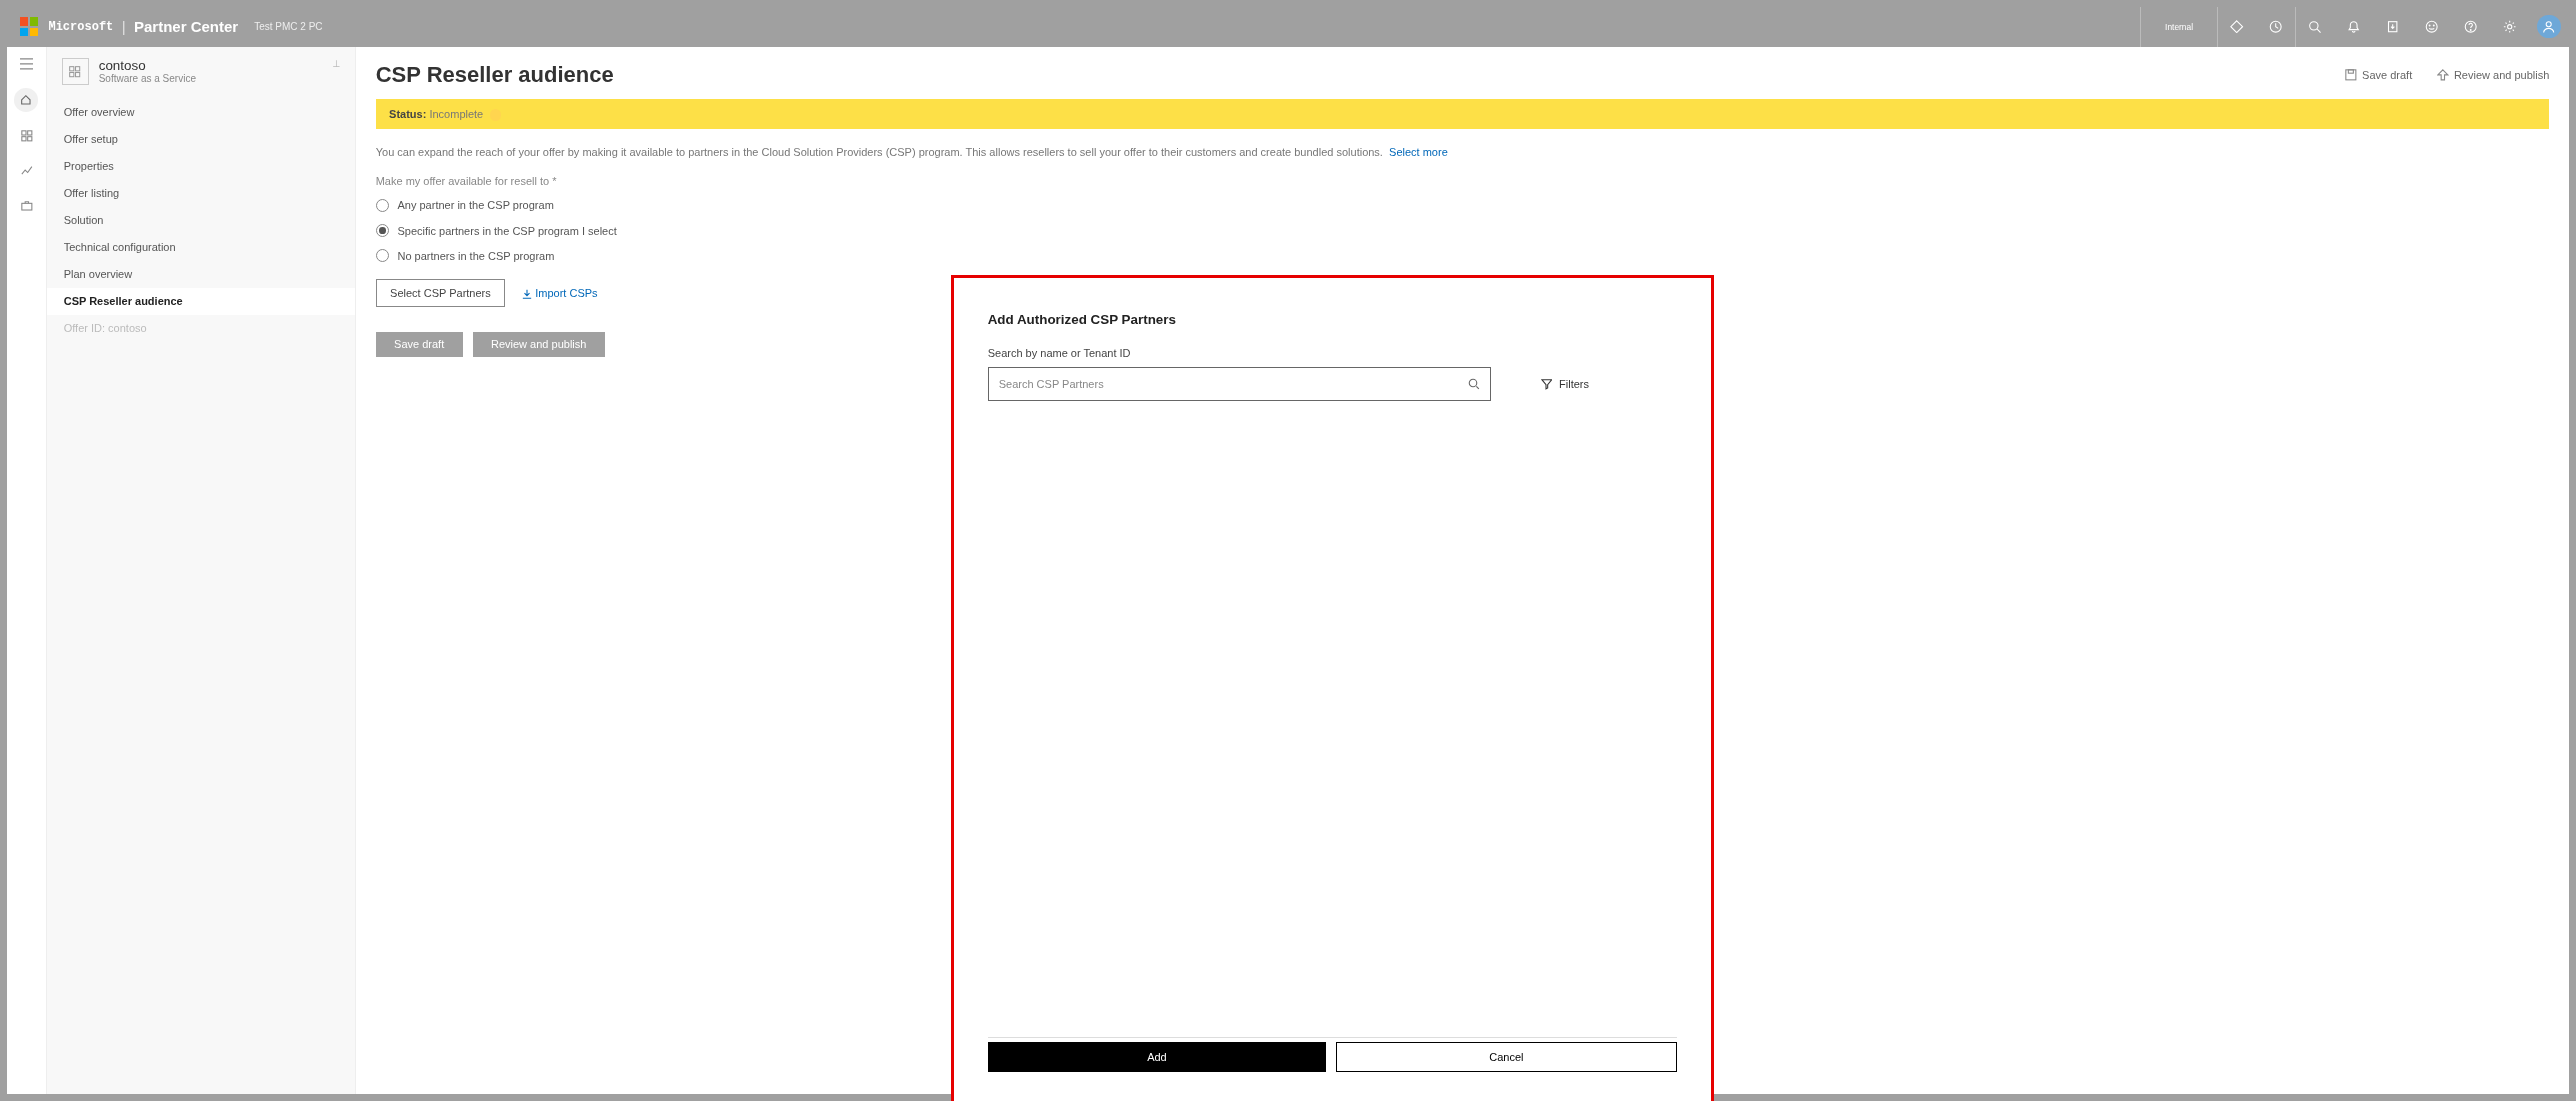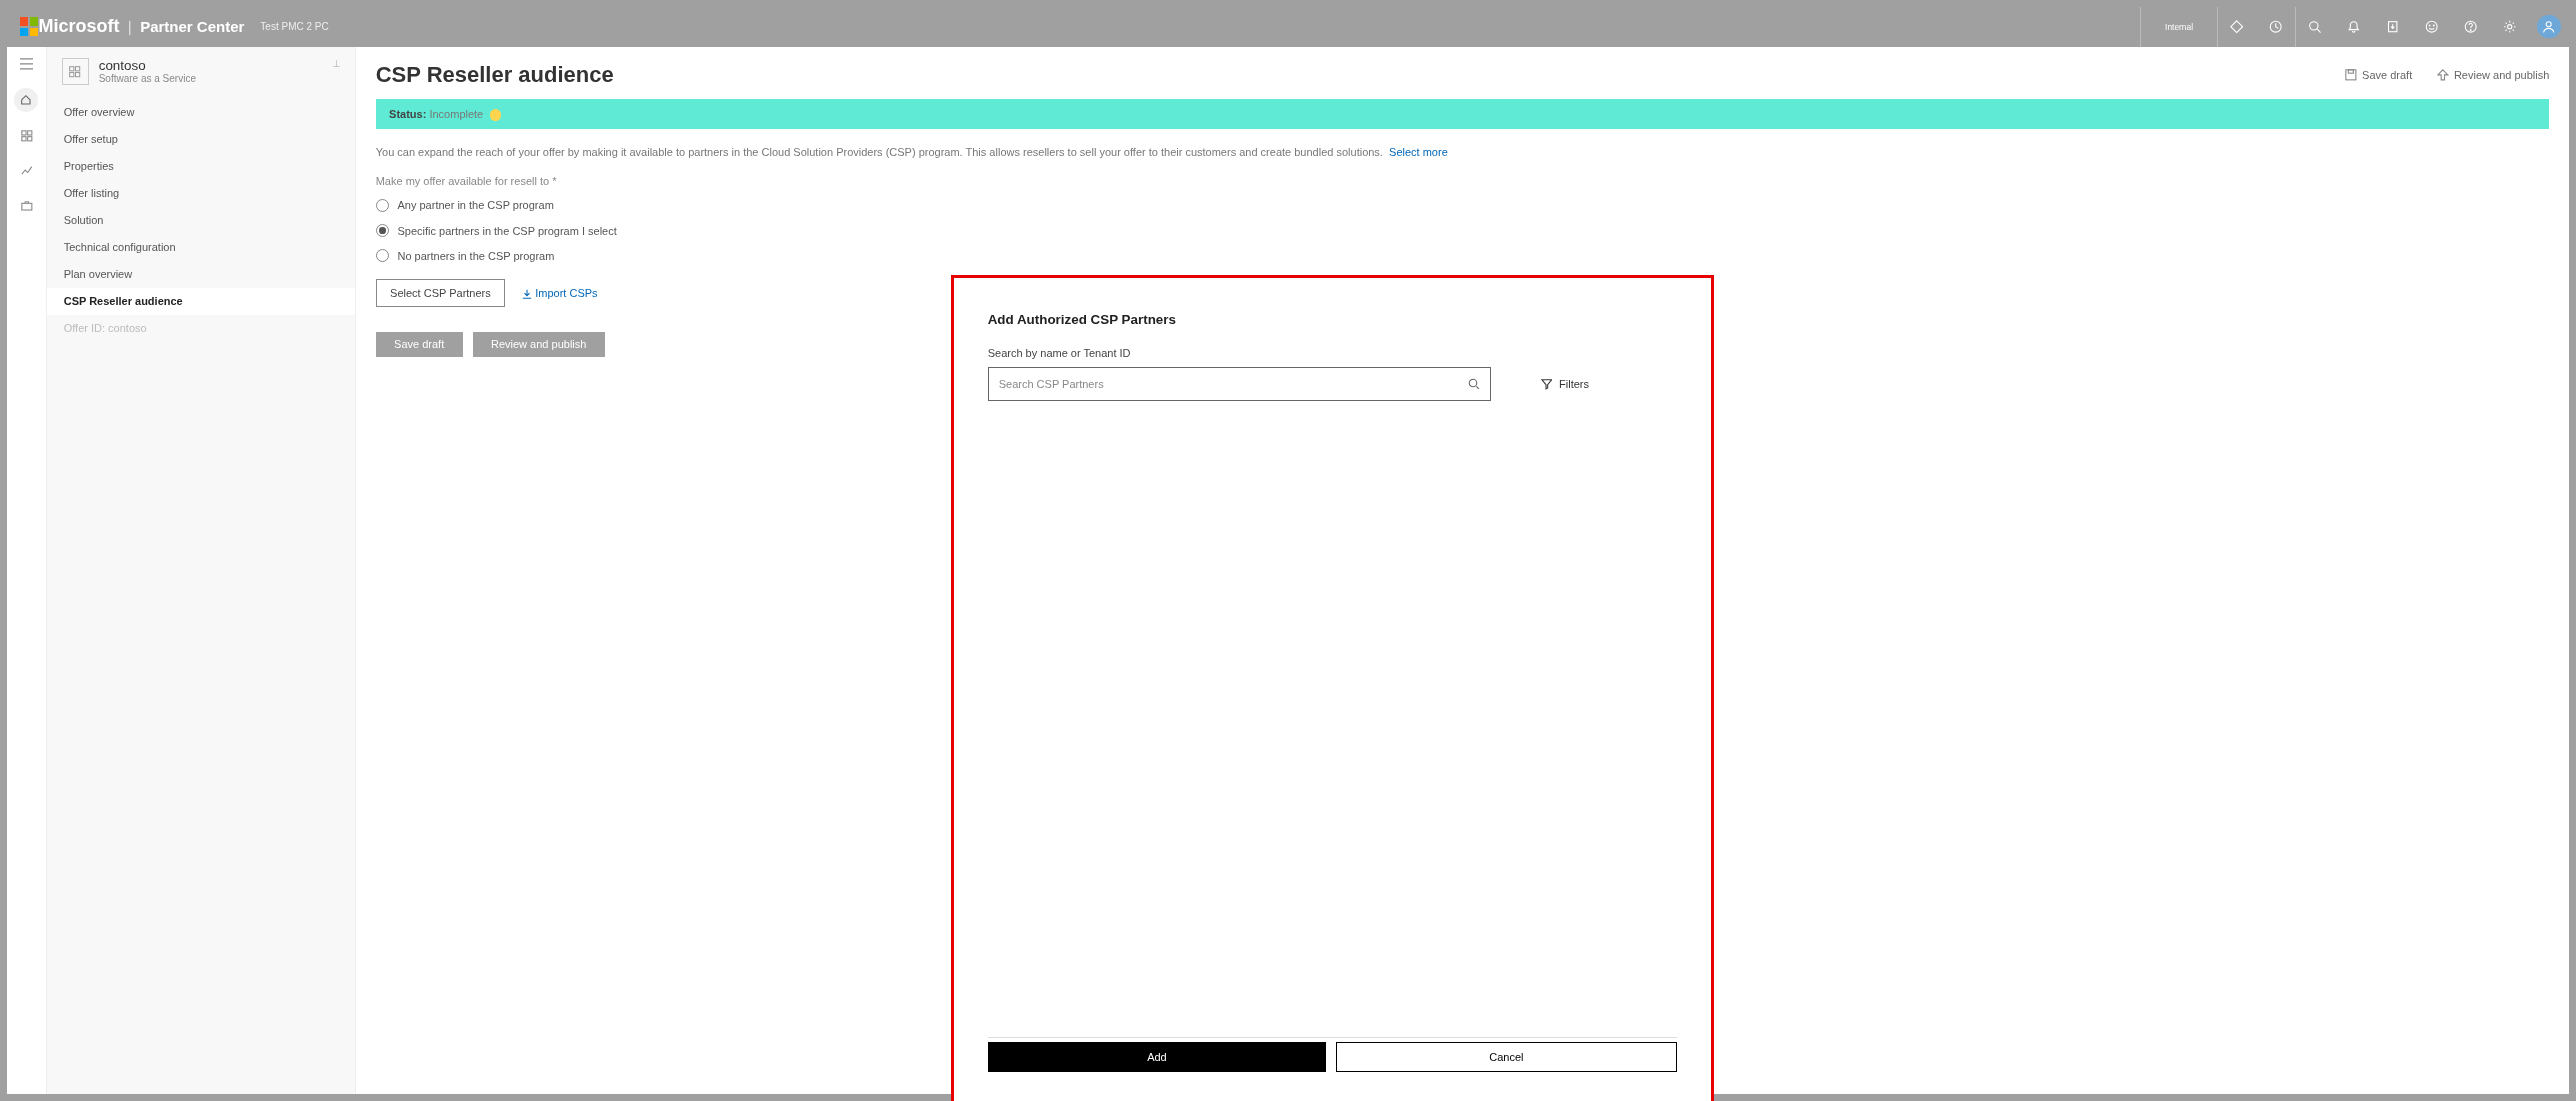--- a/index.html
+++ b/index.html
@@ -4,21 +4,21 @@
 <style>
   * { box-sizing: border-box; margin: 0; padding: 0; font-family: "Segoe UI", Tahoma, sans-serif; }
   html, body { width: 2576px; height: 1102px; background: #a0a0a0; overflow: hidden; }
   .outer-frame { position: absolute; left: 6.7px; top: 6.7px; right: 6.7px; bottom: 6.7px; background: #fff; }
   
   
   .topbar { height: 40px; background: #a0a0a0; display: flex; align-items: center; color: #fff; position: relative; }
   .ms-logo { width: 18.4px; height: 18.4px; margin-left: 13.4px; display: grid; grid-template: 1fr 1fr / 1fr 1fr; gap: 1.7px; }
   .ms-logo span:nth-child(1){background:#f25022;} .ms-logo span:nth-child(2){background:#7fba00;}
   .ms-logo span:nth-child(3){background:#00a4ef;} .ms-logo span:nth-child(4){background:#ffb900;}
-  .topbar-brand { font-size: 18px; font-weight: 600; }
+  .topbar-brand { margin-left: 10px; font-size: 12px; font-weight: 600; font-family: Liberation Mono, monospace; }
   .topbar-div { margin: 0 8.4px; color: #e0e0e0; font-size: 15px; }
   .topbar-sub { font-size: 15px; font-weight: 600; }
   .topbar-env { margin-left: 16px; font-size: 10px; color: #eee; }
   .topbar-right { position: absolute; right: 0; top: 0; height: 40px; display: flex; align-items: center; }
   .top-badge { font-size: 8.4px; color: #fff; padding: 0 24px; border-left: 0.8px solid #bbb; height: 40px; display: flex; align-items: center; }
   .top-icon { width: 39px; height: 40px; display: flex; align-items: center; justify-content: center; color: #fff; font-size: 13.4px; }
   .top-icon.sep { border-left: 0.8px solid #bbb; }
   .avatar { width: 23.5px; height: 23.5px; border-radius: 50%; background: #6ea8d8; margin: 0 8.4px; display:flex;align-items:center;justify-content:center;font-size:11px; }
   
   
@@ -37,21 +37,21 @@
   .sb-item { padding: 7.5px 17px; font-size: 11px; color: #555; cursor: pointer; }
   .sb-item.active { background: #fff; font-weight: 600; color: #222; }
   .sb-item.disabled { color: #bbb; }
   
   
   .main { position: absolute; left: 349px; right: 0; top: 40px; bottom: 0; background: #fff; }
   .main-inner { padding-left: 20px; padding-top: 15px; padding-right: 20px; }
   .page-head { display:flex; align-items:center; }
   .page-title { font-size: 22px; font-weight: 600; color: #333; flex:1; }
   .head-action { font-size: 11px; color: #666; margin-left: 25px; display:flex;align-items:center;gap:5px; }
-  .status-bar { margin-top: 11.7px; background: #5eead4; padding: 8.4px 13.4px; font-size: 11px; }
+  .status-bar { margin-top: 11.7px; background: #fde047; padding: 8.4px 13.4px; font-size: 11px; }
   .status-label { font-weight: 600; color: #444; }
   .status-val { color: #777; }
   .status-dot { display:inline-block;width:11.7px;height:11.7px;border-radius:50%;background:#ffd54f;vertical-align:middle;margin-left:3.4px; }
   .desc { margin-top: 17px; font-size: 11px; color: #777; }
   .desc a { color: #0067b8; text-decoration:none; }
   .form-label { margin-top: 17px; font-size: 11px; color: #888; }
   .radio-row { margin-top: 11.7px; display:flex;align-items:center;font-size:11px;color:#555; }
   .radio { width:13.4px;height:13.4px;border:0.8px solid #888;border-radius:50%;margin-right:8.4px;display:flex;align-items:center;justify-content:center; }
   .radio.sel::after { content:'';width:6.7px;height:6.7px;border-radius:50%;background:#555; }
   .btn-row { margin-top: 17px; display:flex;align-items:center;gap:17px; }

